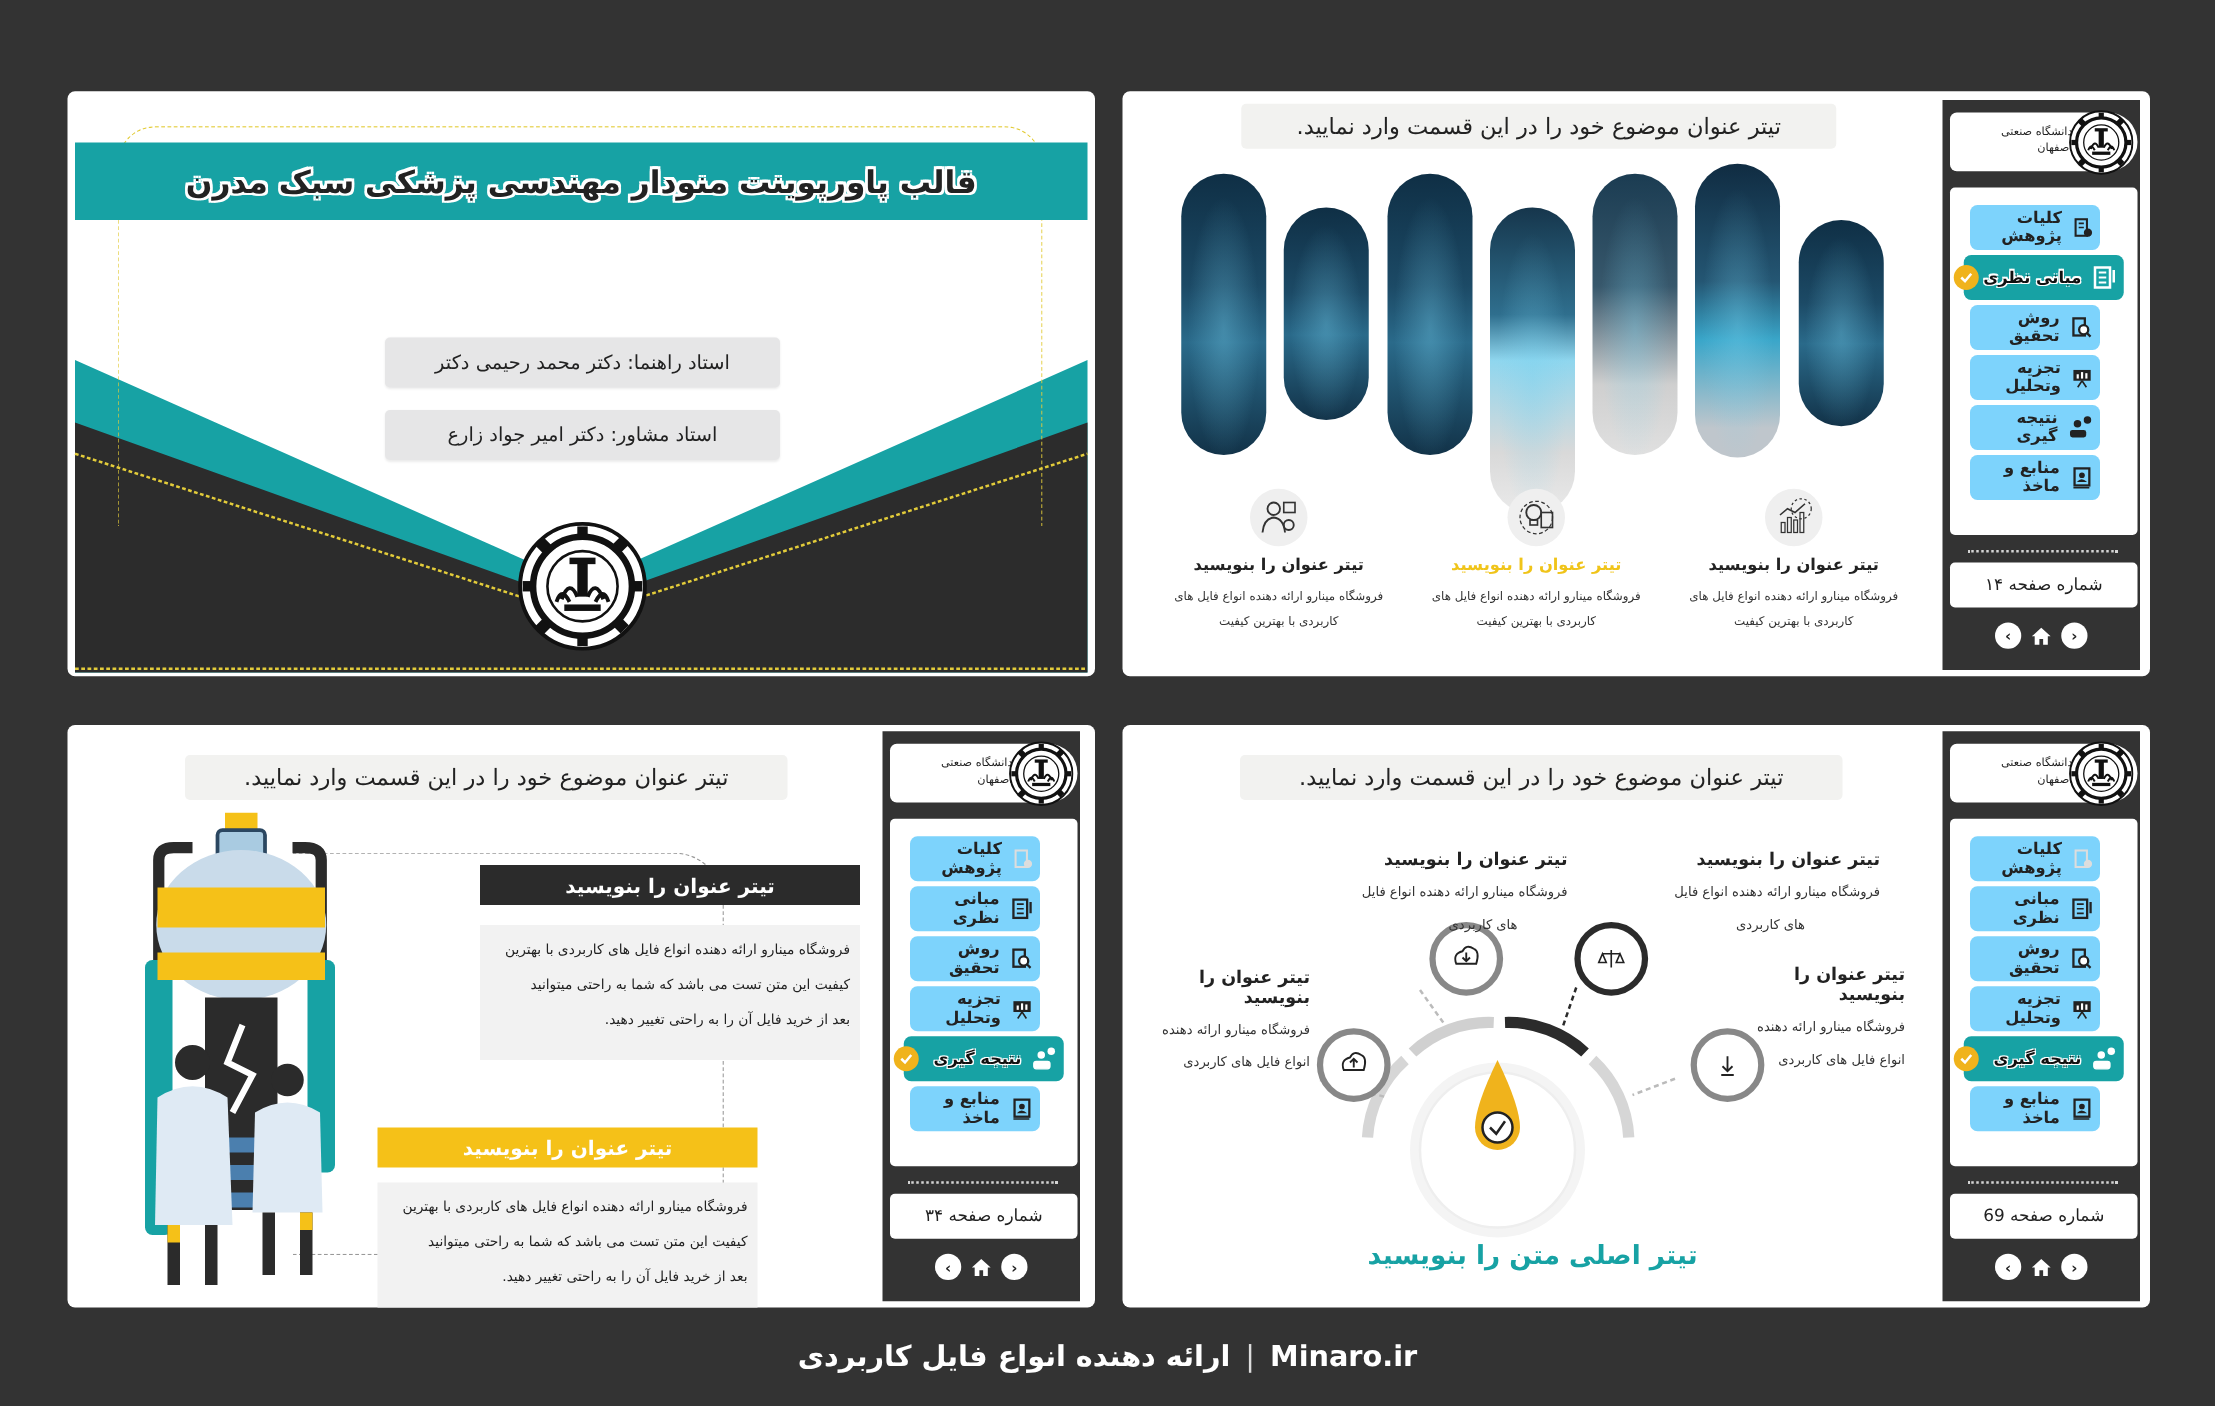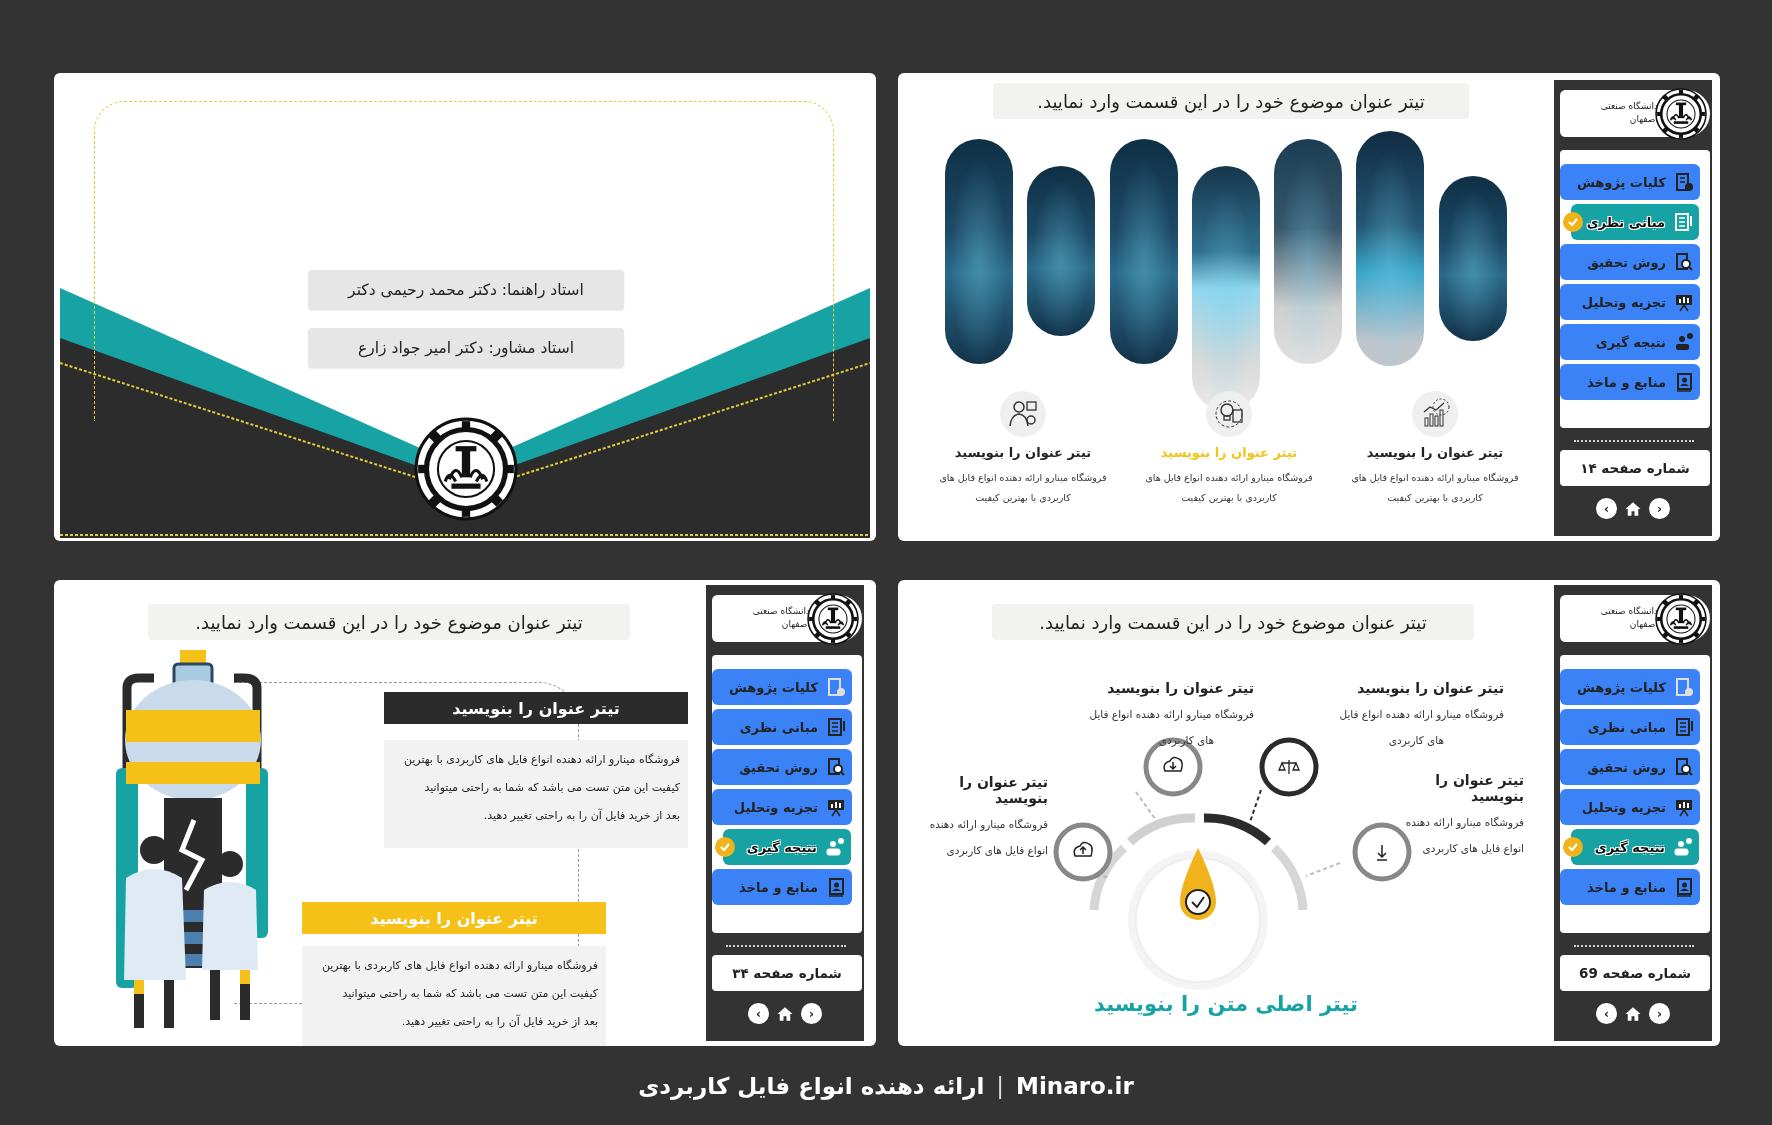--- a/index.html
+++ b/index.html
@@ -21,29 +21,29 @@
 
   
   .sidebar { position: absolute; top: 7px; width: 158px; height: 456px; background: #333333; }
   #s2 .sidebar { left: 656px; }
   #s3 .sidebar { left: 652px; top: 5px; }
   #s4 .sidebar { left: 656px; top: 5px; }
   .sb-uni { position: absolute; left: 6px; top: 10px; width: 150px; height: 47px; background: #fff; border-radius: 6px 26px 26px 6px; }
   .sb-uni-text { position: absolute; right: 52px; top: 10px; font-size: 9px; line-height: 13px; color: #222; direction: rtl; text-align: right; }
   .sb-uni-logo { position: absolute; right: 3px; top: -4px; width: 52px; height: 56px; }
   .sb-menu { position: absolute; left: 6px; top: 70px; width: 150px; height: 278px; background: #fff; border-radius: 4px; }
-  .sb-item { position: absolute; left: 0; width: 140px; height: 36px; background: #3b82f6; border-radius: 6px; display: flex; align-items: center; justify-content: flex-end; padding-right: 6px; gap: 8px; direction: ltr; }
+  .sb-item { position: absolute; left: 16px; width: 104px; height: 36px; background: #7dd3fc; border-radius: 6px; display: flex; align-items: center; justify-content: flex-end; padding-right: 6px; gap: 8px; direction: ltr; }
   .sb-item .lbl { font-size: 13px; color: #222; direction: rtl; font-weight: bold; }
   .sb-item .ico { width: 20px; height: 20px; }
   .sb-item.active { background: #17a2a4; left: 11px; width: 128px; }
   .sb-item.active .lbl { color: #111; text-shadow: -1px -1px 0 #fff, 1px -1px 0 #fff, -1px 1px 0 #fff, 1px 1px 0 #fff; }
   .sb-item.active .ico rect, .sb-item.active .ico path { stroke: #fff; }
   .sb-check { position: absolute; left: -8px; top: 8px; width: 20px; height: 20px; border-radius: 50%; background: #f0b31c; display: flex; align-items: center; justify-content: center; }
   .sb-dots { position: absolute; left: 20px; top: 360px; width: 120px; border-top: 2px dotted #d5d5d5; }
-  .sb-page { position: absolute; left: 6px; top: 370px; width: 150px; height: 36px; background: #fff; border-radius: 4px; display: flex; align-items: center; justify-content: center; font-size: 13.5px; color: #222; direction: rtl; font-weight: bold; }
+  .sb-page { position: absolute; left: 6px; top: 370px; width: 150px; height: 36px; background: #fff; border-radius: 4px; display: flex; align-items: center; justify-content: center; font-size: 13.5px; color: #222; direction: rtl; font-weight: normal; }
   .sb-nav { position: absolute; left: 0; top: 418px; width: 158px; display: flex; justify-content: center; align-items: center; gap: 6px; }
   .sb-btn { width: 21px; height: 21px; border-radius: 50%; background: #fff; display: flex; align-items: center; justify-content: center; font-size: 12px; font-weight: bold; color: #222; }
   .sb-home { width: 20px; height: 18px; }
 
   
   .hdr { position: absolute; height: 36px; background: #f2f2f0; border-radius: 4px; display: flex; align-items: center; justify-content: center; font-size: 18px; color: #222; direction: rtl; }
   #s2 .hdr { left: 95px; top: 10px; width: 476px; }
   #s3 .hdr { left: 94px; top: 24px; width: 482px; height: 36px; }
   #s4 .hdr { left: 94px; top: 24px; width: 482px; height: 36px; }
 
@@ -107,20 +107,23 @@
 </svg>
 
 <div class="slide" id="s1">
   <svg class="s1-bottom" viewBox="0 0 822 468">
     <polygon points="6,215 411,395 816,215 816,465 6,465" fill="#17a2a4"></polygon>
     <polygon points="6,265 411,410 816,265 816,465 6,465" fill="#2c2c2c"></polygon>
     <polyline points="6,290 411,420 816,290" fill="none" stroke="#e3cc3a" stroke-width="2" stroke-dasharray="3,2"></polyline>
     <line x1="6" y1="462" x2="816" y2="462" stroke="#e3cc3a" stroke-width="2" stroke-dasharray="3,2"></line>
   </svg>
   <div class="s1-dash"></div>
+  <div class="s1-band">
+    <div class="s1-title">قالب پاورپوینت منودار مهندسی پزشکی سبک مدرن</div>
+  </div>
   <div class="s1-info" style="top:197px">استاد راهنما: دکتر محمد رحیمی دکتر</div>
   <div class="s1-info" style="top:255px">استاد مشاور: دکتر امیر جواد زارع</div>
   <svg class="s1-logo">
       <use href="#uni-logo" width="104" height="116"></use>
     </svg>
 </div>
 
 <div class="slide" id="s2">
   <div class="hdr">تیتر عنوان موضوع خود را در این قسمت وارد نمایید.</div>
 

